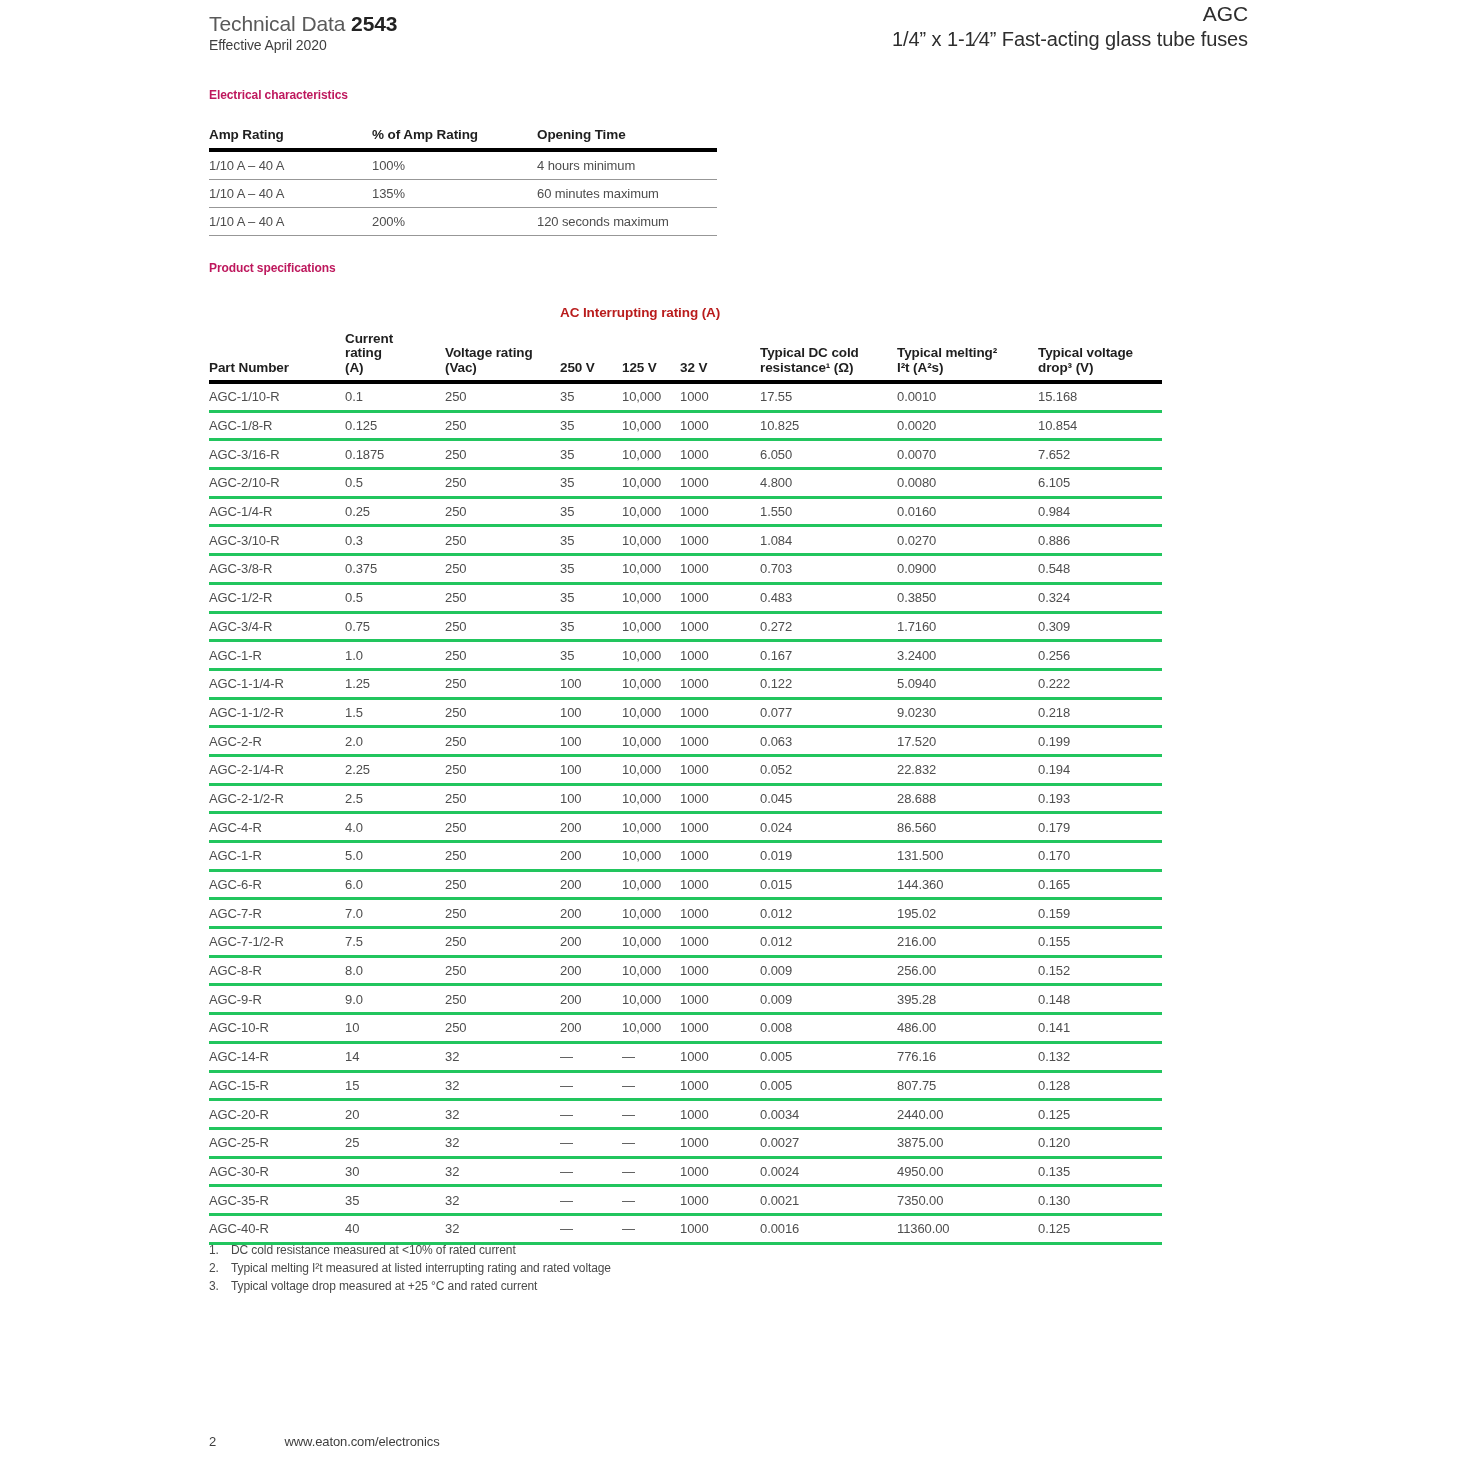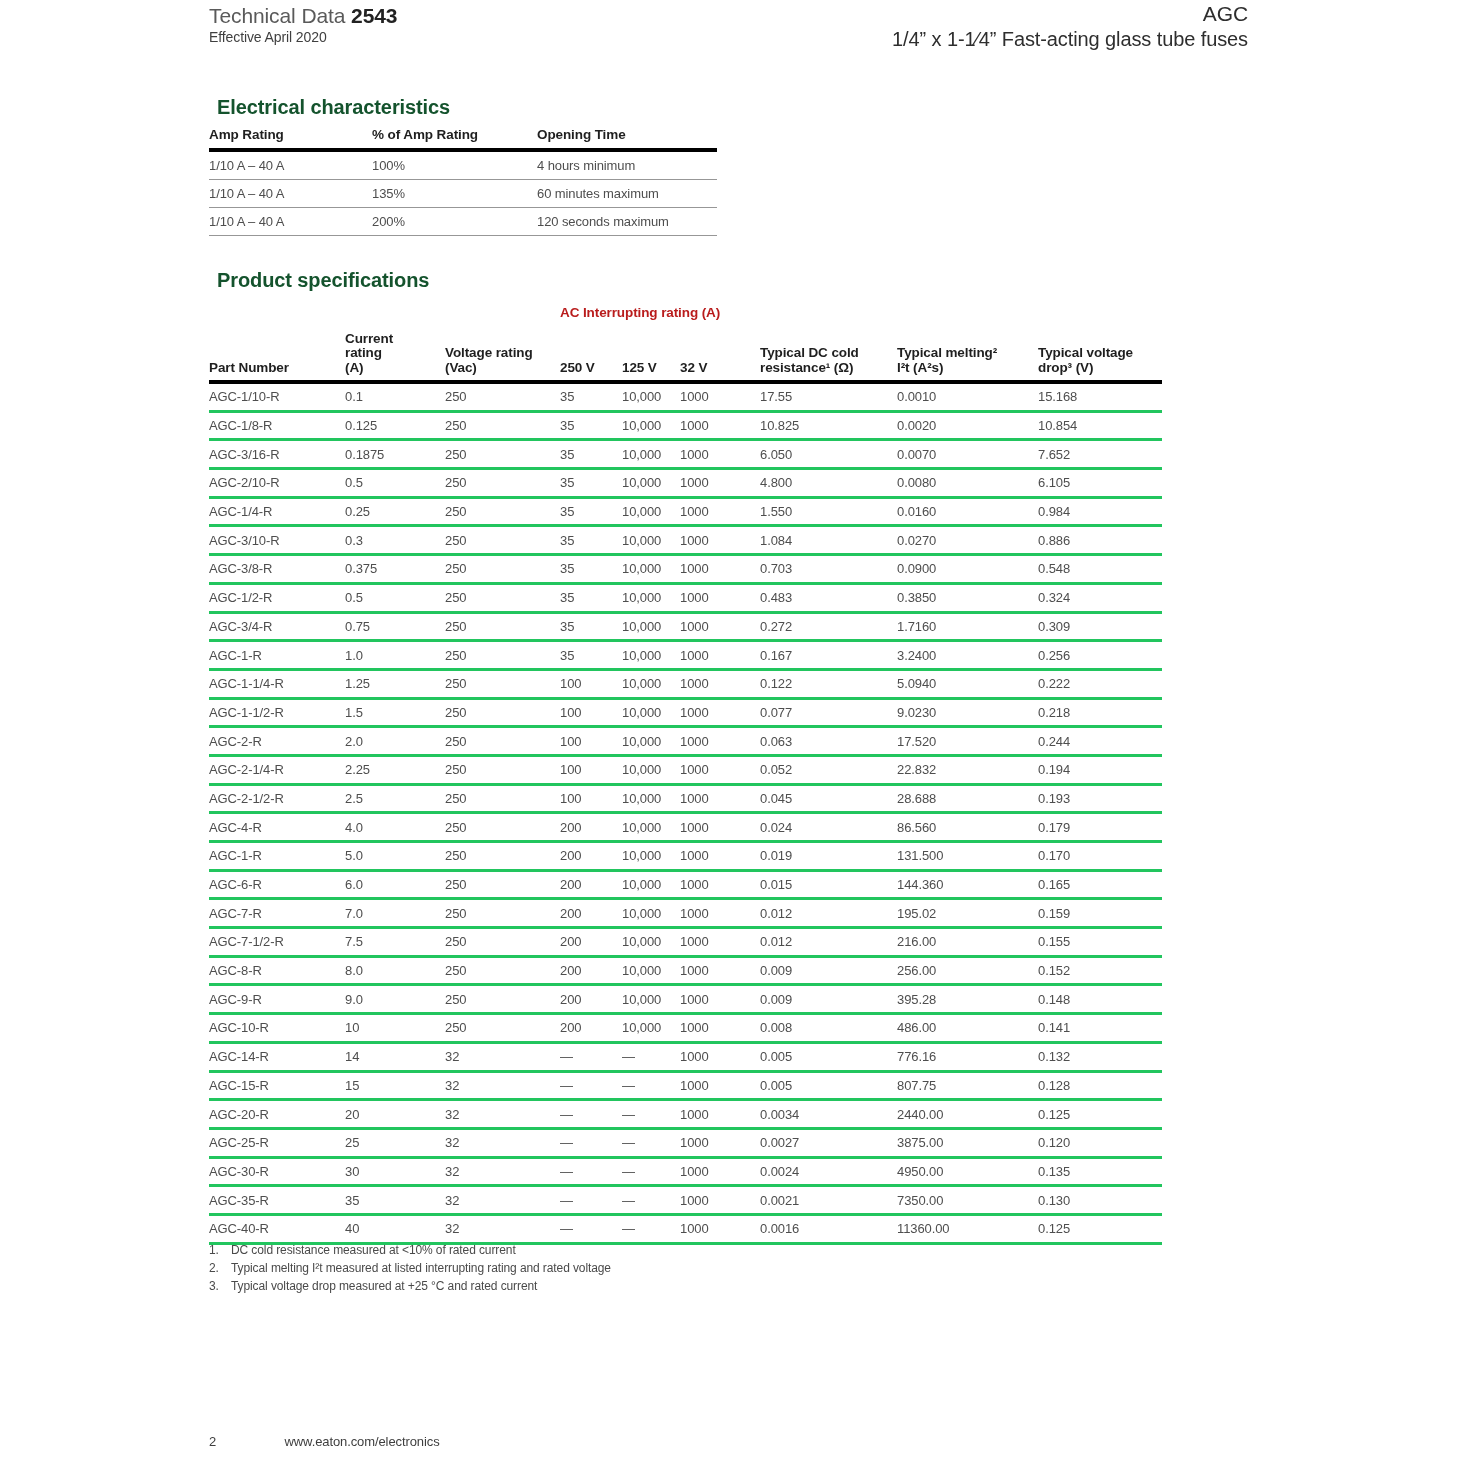--- a/index.html
+++ b/index.html
@@ -5,32 +5,32 @@
   html, body { margin: 0; padding: 0; background: #ffffff; }
   body {
     width: 1457px; height: 1457px;
     font-family: "Liberation Sans", "DejaVu Sans", sans-serif;
     color: #4e4e4e;
     letter-spacing: -0.1px;
   }
   .page { position: relative; width: 1457px; height: 1457px; background: #fff; overflow: hidden; }
 
   
-  .hdr-left { position: absolute; left: 209px; top: 4px; }
+  .hdr-left { position: absolute; left: 209px; top: 12px; }
   .doc-title { font-size: 21px; color: #5a5a5a; line-height: 24px; }
   .doc-title .docnum { font-weight: bold; color: #222; }
   .effective { font-size: 14px; color: #3f3f3f; margin-top: 1px; }
   .hdr-right { position: absolute; right: 209px; top: 2px; text-align: right; color: #2e2e2e; }
   .series { font-size: 21px; line-height: 24px; }
   .subtitle { font-size: 20px; line-height: 26px; }
 
   
   .sec-heading {
-    position: absolute; left: 209px; margin: 8px;
-    font-size: 20px; font-weight: bold; color: #14532d;
+    position: absolute; left: 209px; margin: 0;
+    font-size: 12px; font-weight: bold; color: #be185d;
   }
   #elec-heading { top: 88px; }
   #spec-heading { top: 261px; }
 
   
   table { border-collapse: collapse; table-layout: fixed; }
   th, td { text-align: left; padding: 0; font-weight: normal; }
   th {
     font-weight: bold; color: #1f1f1f; font-size: 13.5px;
     line-height: 14.5px; vertical-align: bottom; white-space: pre-line;
@@ -285,21 +285,21 @@
           </tr>
           <tr>
             <td>AGC-2-R</td>
             <td>2.0</td>
             <td>250</td>
             <td>100</td>
             <td>10,000</td>
             <td>1000</td>
             <td>0.063</td>
             <td>17.520</td>
-            <td>0.244</td>
+            <td>0.199</td>
           </tr>
           <tr>
             <td>AGC-2-1/4-R</td>
             <td>2.25</td>
             <td>250</td>
             <td>100</td>
             <td>10,000</td>
             <td>1000</td>
             <td>0.052</td>
             <td>22.832</td>

